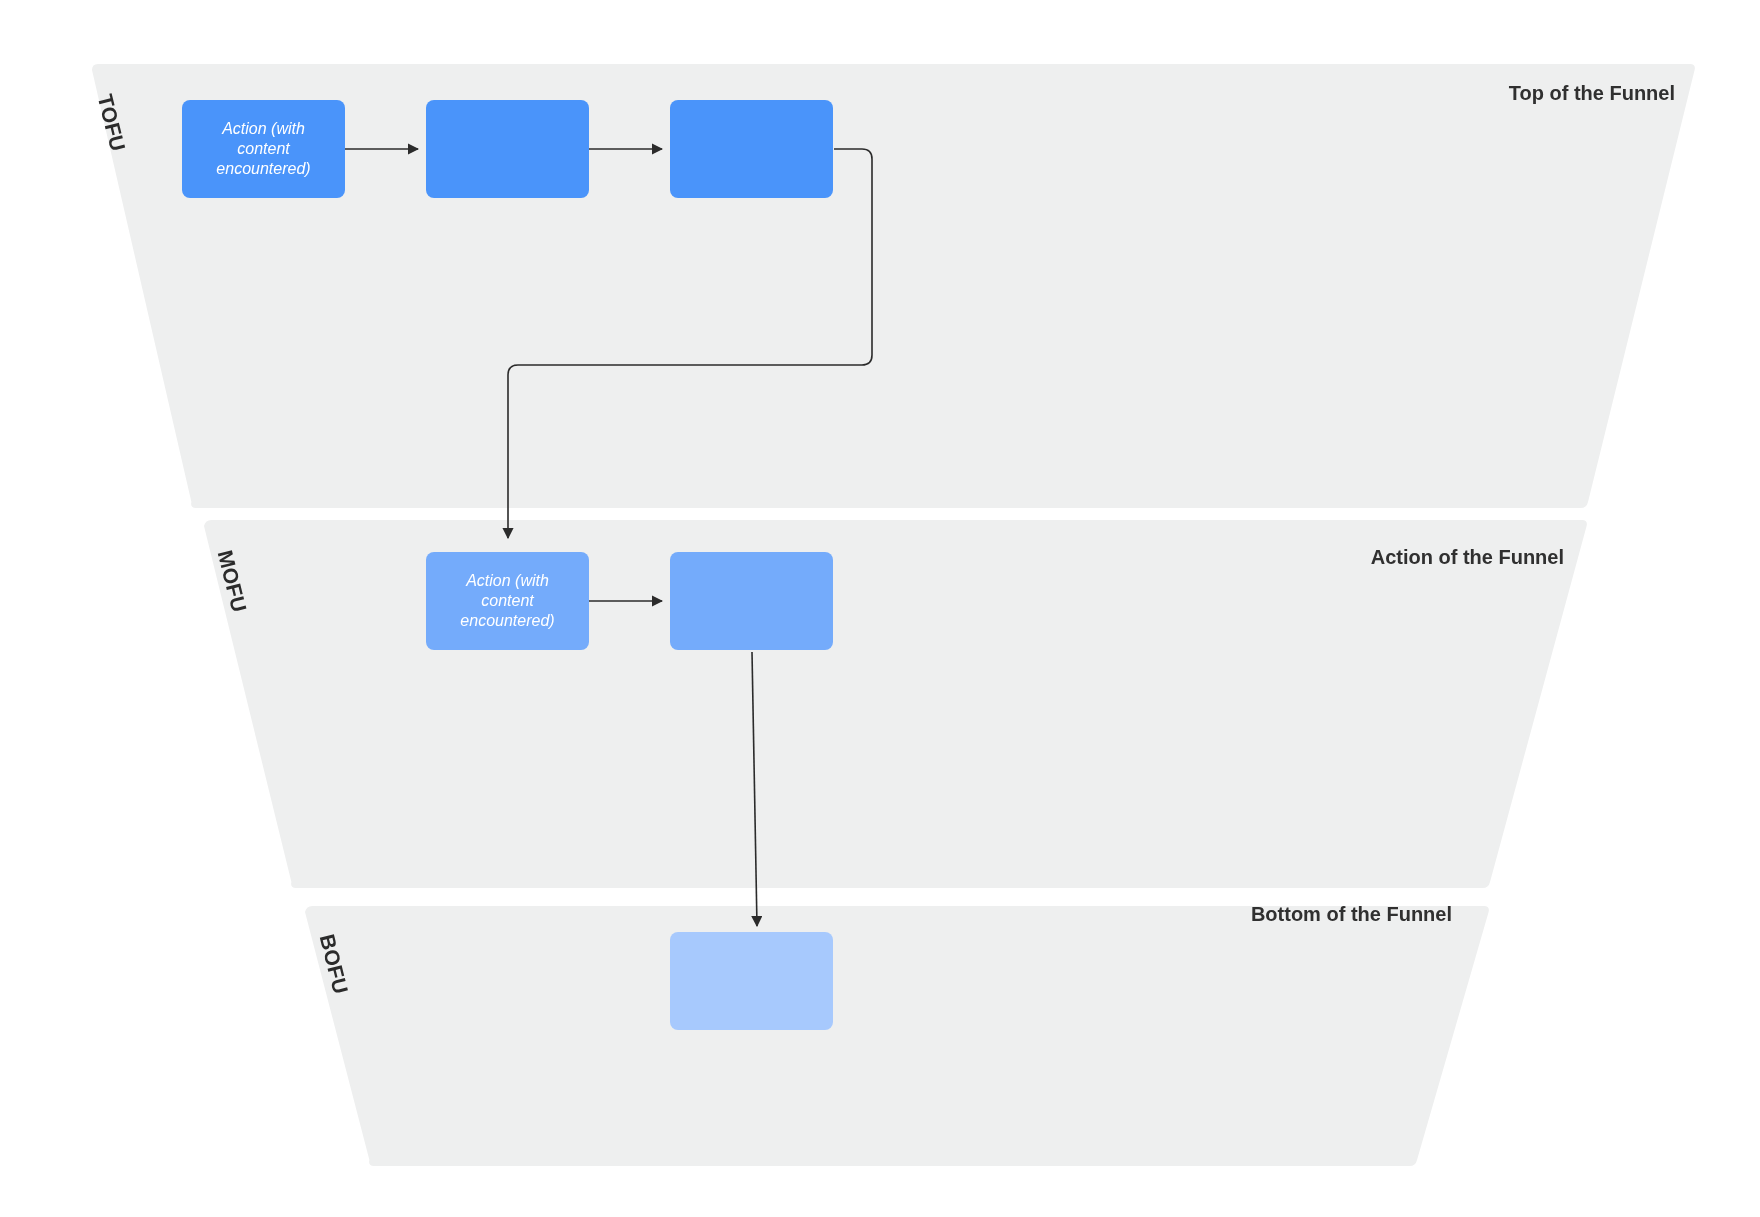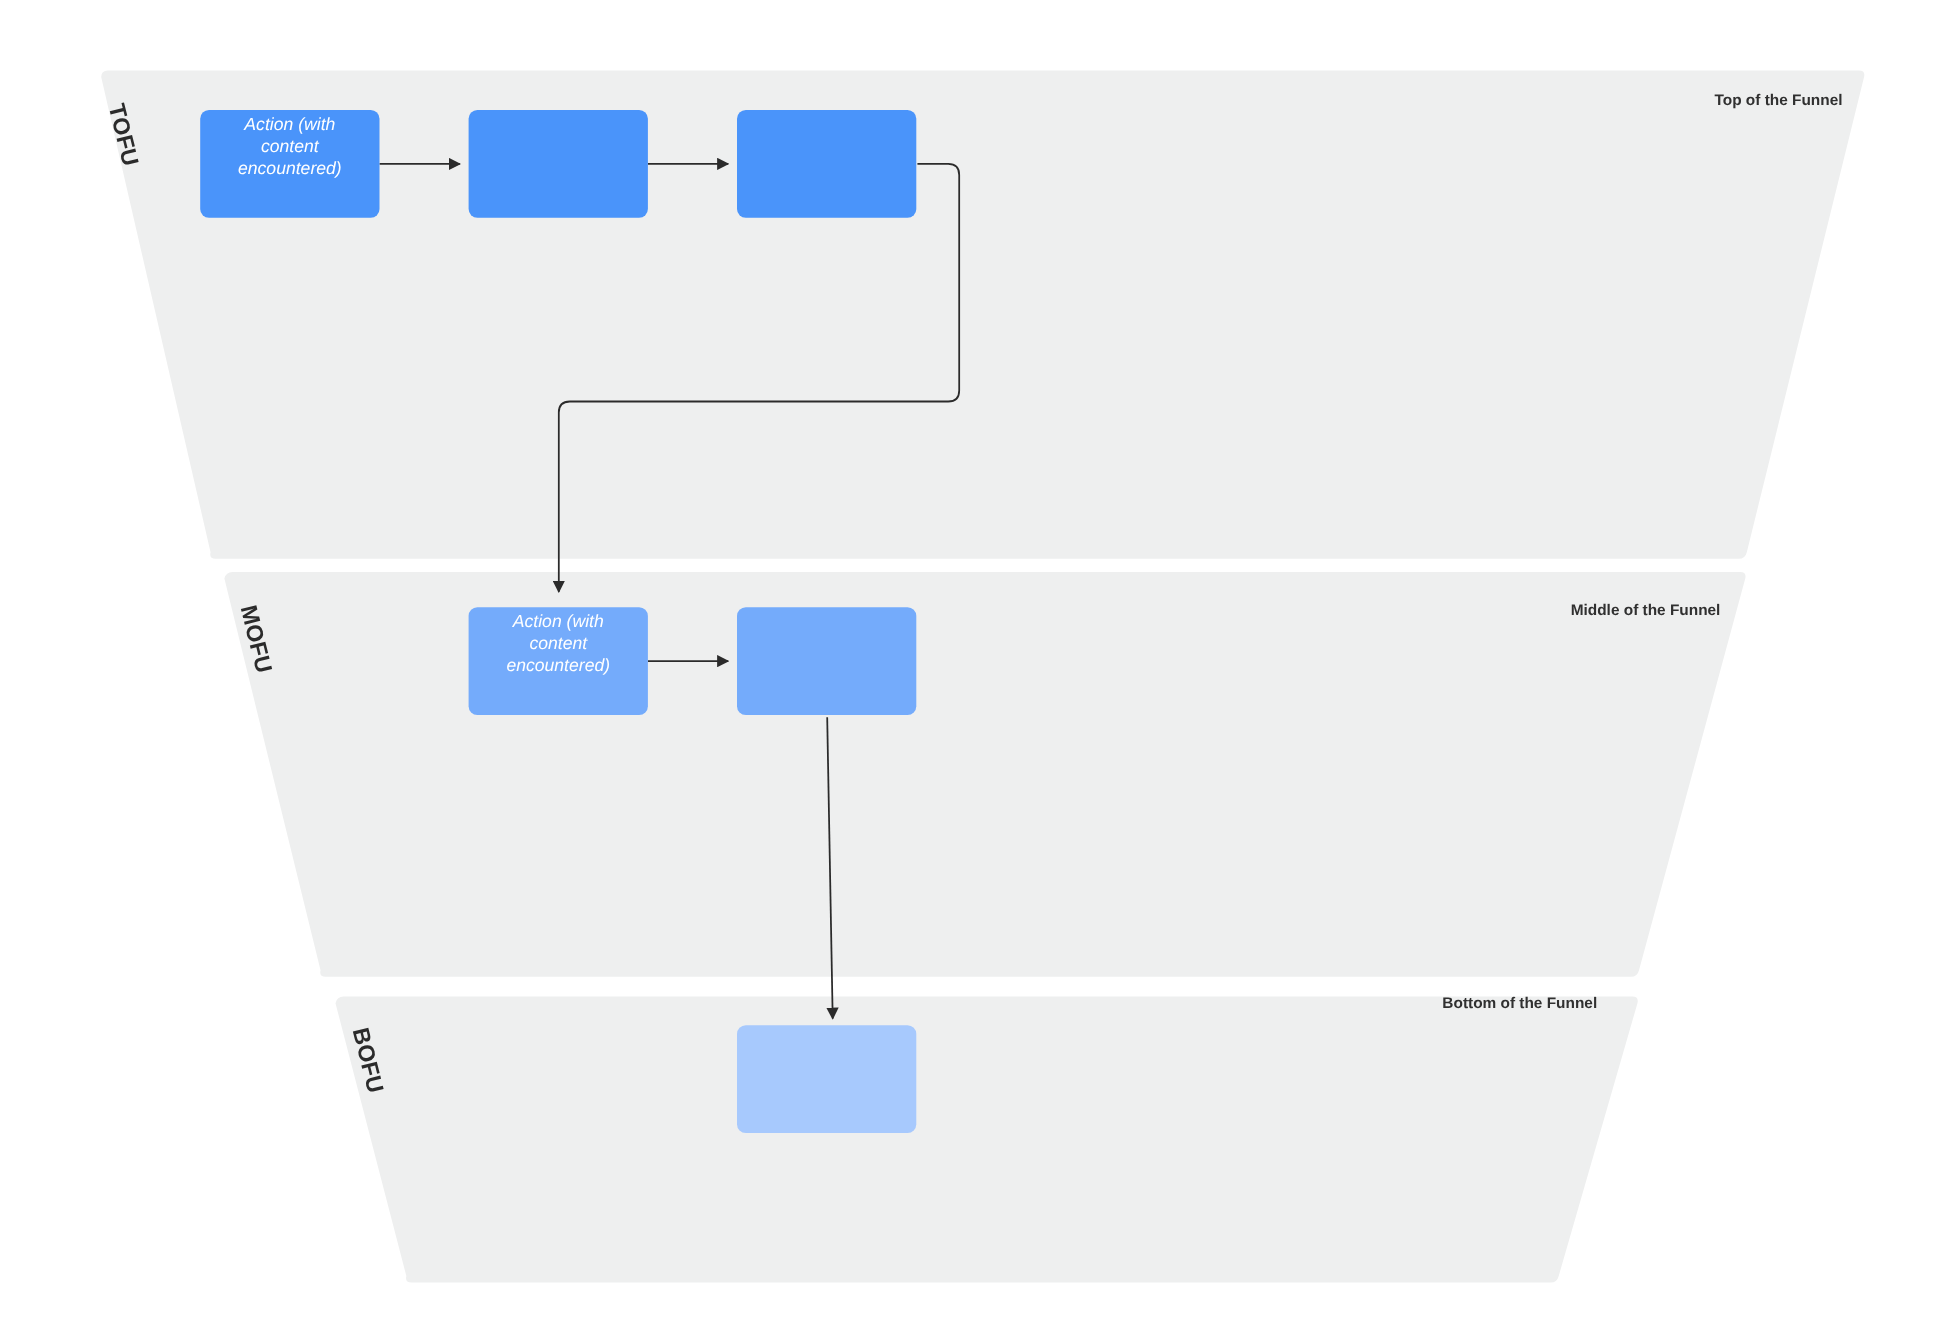--- a/index.html
+++ b/index.html
@@ -38,33 +38,33 @@
     font-weight: 700;
     color: #2b2b2b;
     letter-spacing: 0.2px;
     white-space: nowrap;
     transform-origin: left top;
   }
 
   
   .stage-header {
     position: absolute;
-    font-size: 14px;
+    font-size: 20px;
     font-weight: 700;
     color: #303030;
     white-space: nowrap;
     text-align: right;
   }
 
   
   .node {
     position: absolute;
     border-radius: 8px;
     display: flex;
-    align-items: flex-start;
+    align-items: center;
     justify-content: center;
     box-sizing: border-box;
     padding: 4px 8px;
   }
   .node-label {
     font-size: 16px;
     font-style: italic;
     color: #ffffff;
     text-align: center;
     line-height: 1.26;
@@ -124,21 +124,21 @@
   </svg>
 
   <div class="stage-label" style="left:116px; top:92px; transform: rotate(76deg);">TOFU</div>
 
   <div class="stage-label" style="left:236px; top:548px; transform: rotate(76deg);">MOFU</div>
 
   <div class="stage-label" style="left:338px; top:932px; transform: rotate(76deg);">BOFU</div>
 
   <div class="stage-header" style="left:1100px; top:82px; width:575px;">Top of the Funnel</div>
 
-  <div class="stage-header" style="left:1000px; top:546px; width:564px;">Middle of the Funnel</div>
+  <div class="stage-header" style="left:1000px; top:546px; width:564px;">Action of the Funnel</div>
 
   <div class="stage-header" style="left:900px; top:903px; width:552px;">Bottom of the Funnel</div>
 
   <svg class="edges" viewBox="0 0 1760 1217" xmlns="http://www.w3.org/2000/svg">
     <defs>
       <marker id="arrowHead" viewBox="0 0 10 10" refX="9" refY="5" markerWidth="7" markerHeight="7" orient="auto-start-reverse">
         <path d="M 0 0 L 10 5 L 0 10 z" fill="#2b2b2b"></path>
       </marker>
     </defs>
 

